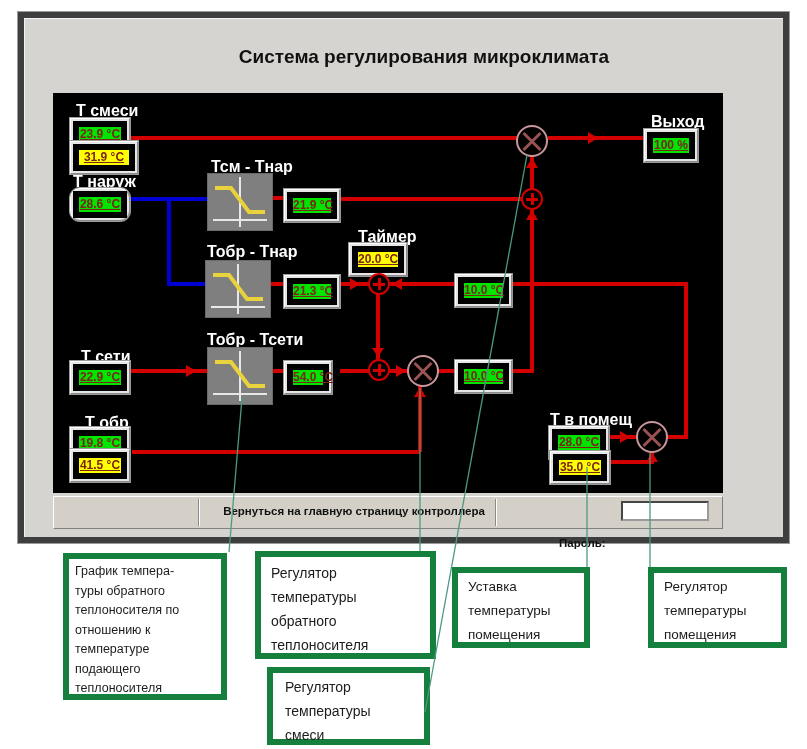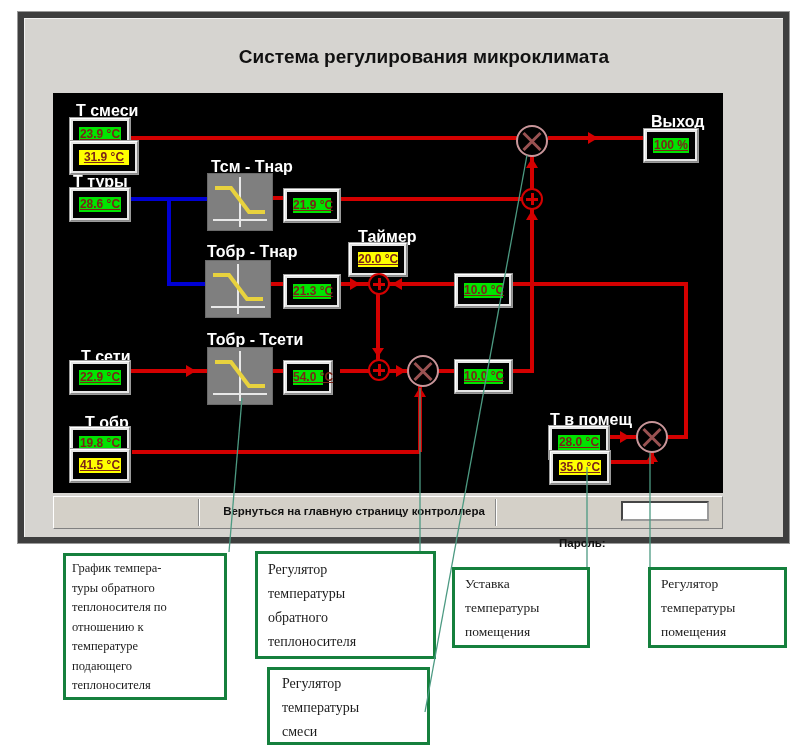--- a/index.html
+++ b/index.html
@@ -34,22 +34,22 @@
   .ar-u{border-left:6px solid transparent;border-right:6px solid transparent;border-bottom:10px solid #d40000;}
   .ar-d{border-left:6px solid transparent;border-right:6px solid transparent;border-top:9px solid #d40000;}
   
   #bar{position:absolute;left:53px;top:496px;width:670px;height:33px;background:#d4d0c8;box-sizing:border-box;
        border:1px solid #fff;border-right-color:#808080;border-bottom-color:#808080;}
   .sep{position:absolute;top:2px;bottom:2px;width:1px;background:#8a8a8a;border-right:1px solid #fff;}
   .bartext{position:absolute;font-size:11.5px;font-weight:bold;color:#111;white-space:nowrap;}
   #pwinput{position:absolute;left:567px;top:4px;width:88px;height:20px;box-sizing:border-box;
        background:#fff;border:2px inset #9a9a9a;font-size:12px;padding:0 3px;font-family:"Liberation Sans",sans-serif;}
   
-  .anno{position:absolute;box-sizing:border-box;background:#fff;border:3px solid #15803d;
-        font-family:Liberation Serif, serif;color:#1c1c1c;}
+  .anno{position:absolute;box-sizing:border-box;background:#fff;border:6px solid #15803d;
+        font-family:Liberation Sans, sans-serif;color:#1c1c1c;}
   .anno-text{white-space:pre-line;}
   #svg-overlay{position:absolute;left:0;top:0;pointer-events:none;z-index:60;}
 </style>
 </head>
 <body>
 
 <div id="app">
 
   <div id="win">
     <div class="title">Система регулирования микроклимата</div>
@@ -94,37 +94,37 @@
   <div class="ar ar-l" style="left:392px;top:278px;"></div>
   <div class="ar ar-d" style="left:372px;top:264px;"></div>
   <div class="ar ar-d" style="left:372px;top:348px;"></div>
   <div class="ar ar-r" style="left:186px;top:365px;"></div>
   <div class="ar ar-r" style="left:396px;top:365px;"></div>
   <div class="ar ar-u" style="left:414px;top:387px;"></div>
   <div class="ar ar-r" style="left:620px;top:431px;"></div>
   <div class="ar ar-u" style="left:646px;top:452px;"></div>
 
   <div class="lbl" style="left:76px;top:102px;">Т смеси</div>
-  <div class="lbl" style="left:73px;top:173px;">Т туры</div>
+  <div class="lbl" style="left:73px;top:173px;">Т наруж</div>
   <div class="lbl" style="left:81px;top:348px;">Т сети</div>
   <div class="lbl" style="left:85px;top:414px;">Т обр</div>
   <div class="lbl" style="left:550px;top:411px;">Т в помещ</div>
   <div class="lbl" style="left:651px;top:113px;">Выход</div>
   <div class="lbl" style="left:358px;top:228px;">Таймер</div>
   <div class="lbl" style="left:211px;top:158px;">Тсм - Тнар</div>
   <div class="lbl" style="left:207px;top:243px;">Тобр - Тнар</div>
   <div class="lbl" style="left:207px;top:331px;">Тобр - Тсети</div>
 
   <div class="vbox" style="left:70px;top:118px;width:60px;">
     <div class="vfield green">23.9 °C</div>
     </div>
   <div class="vbox" style="left:70px;top:141px;width:68px;">
     <div class="vfield yellow">31.9 °C</div>
     </div>
-  <div class="vbox" style="left:70px;top:188px;width:60px;">
+  <div class="vbox" style="left:70px;top:188px;width:60px;border-radius:10px;">
     <div class="vfield green">28.6 °C</div>
     </div>
   <div class="vbox" style="left:70px;top:361px;width:60px;">
     <div class="vfield green">22.9 °C</div>
     </div>
   <div class="vbox" style="left:70px;top:427px;width:60px;">
     <div class="vfield green">19.8 °C</div>
     </div>
   <div class="vbox" style="left:70px;top:449px;width:60px;">
     <div class="vfield yellow">41.5 °C</div>

